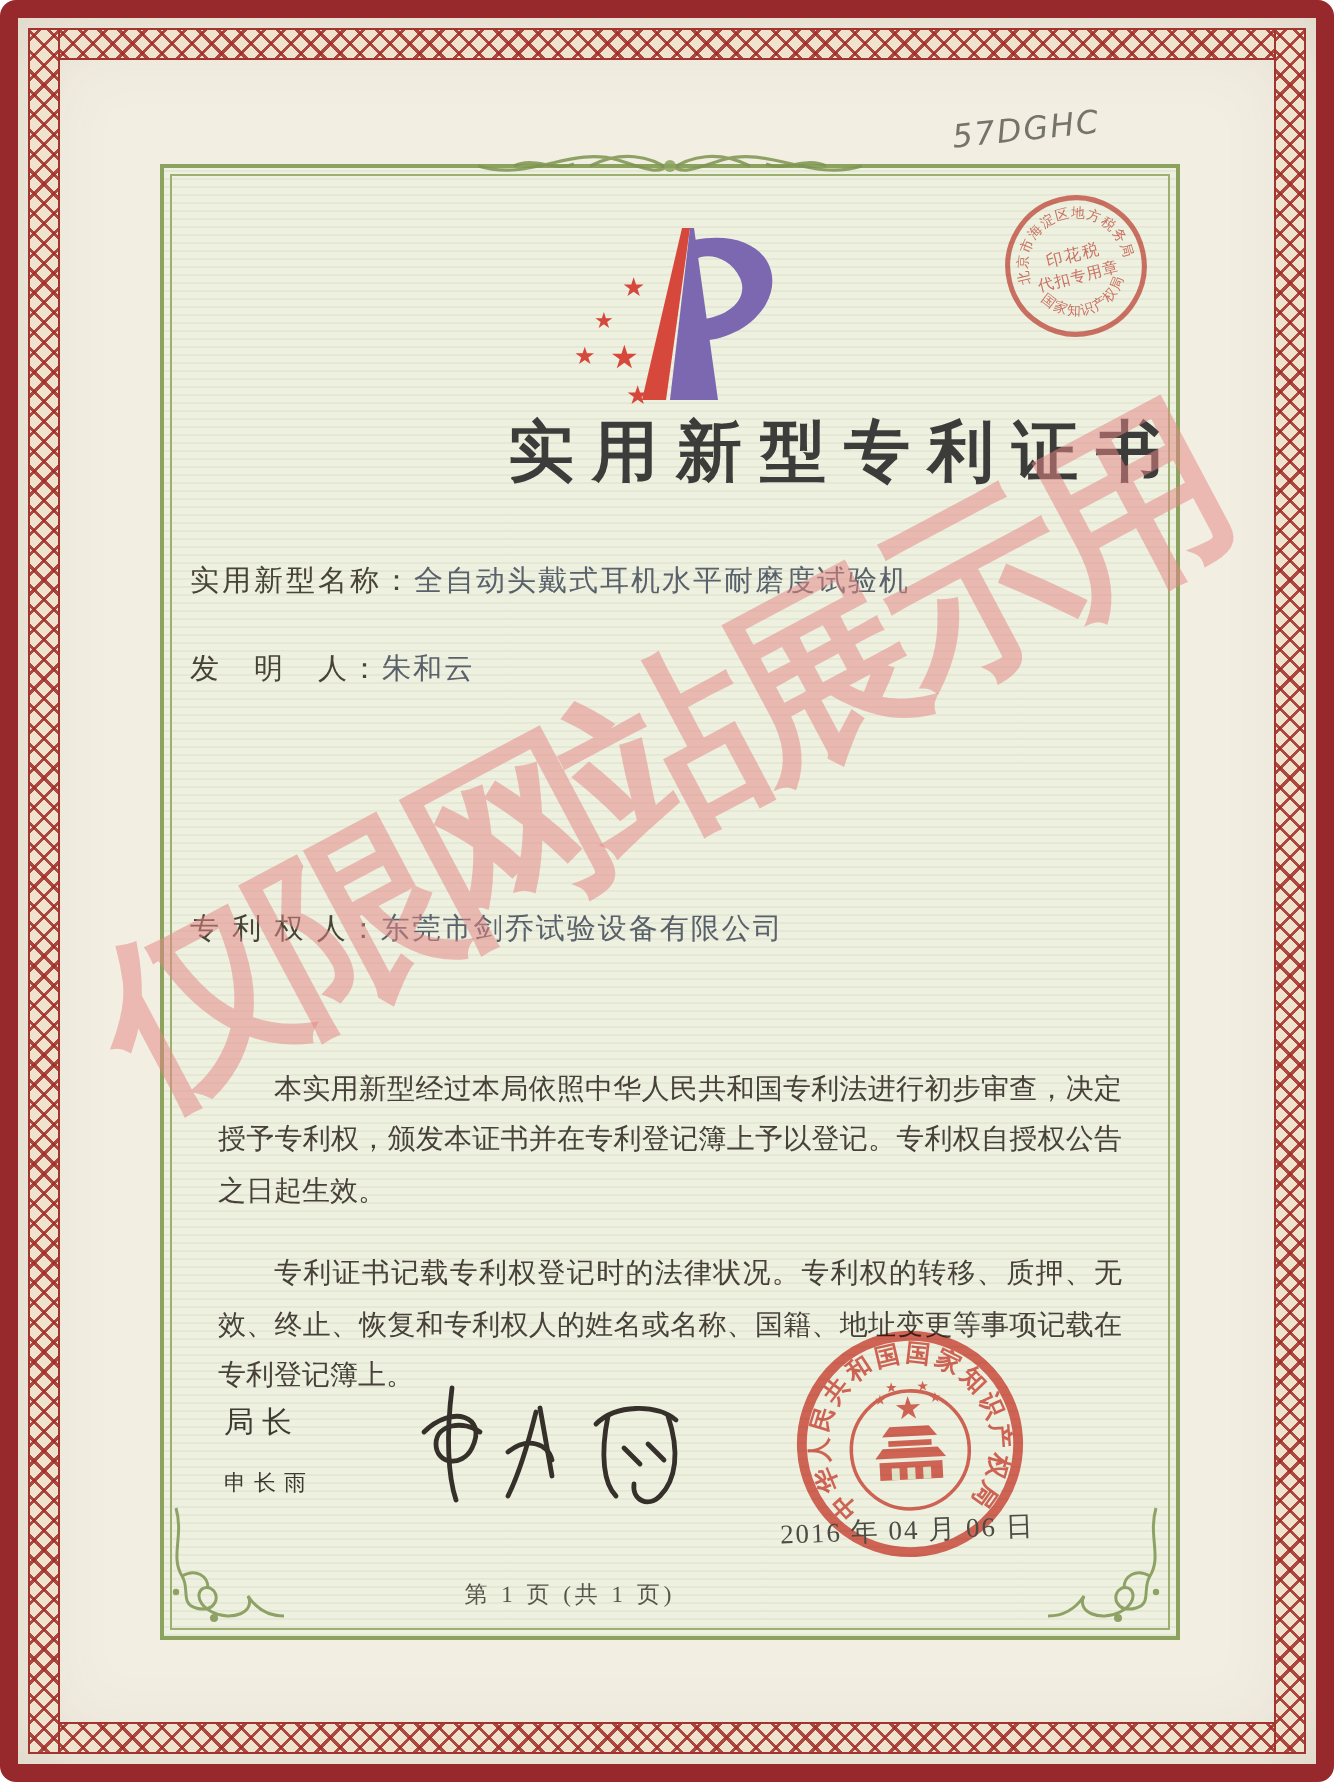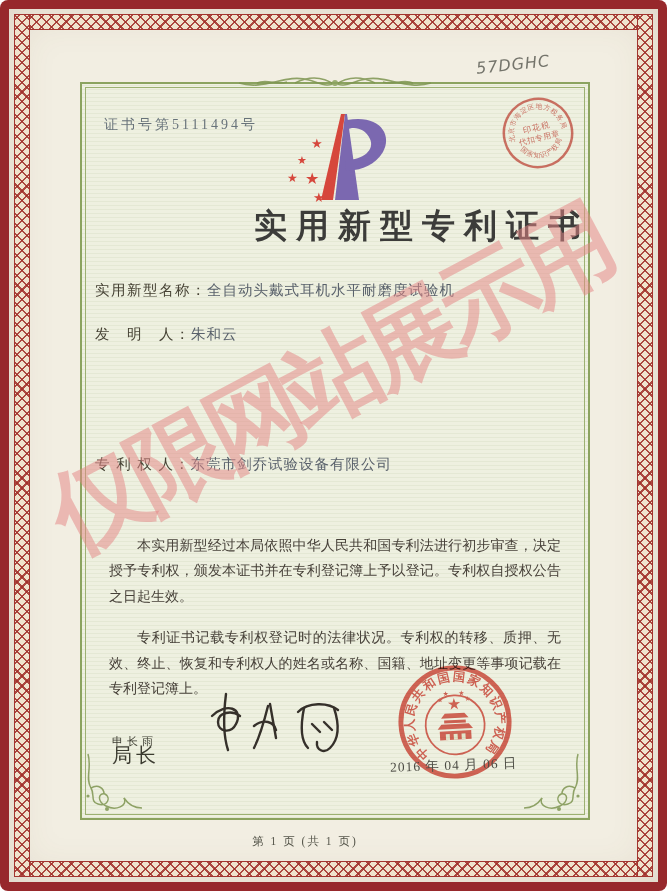--- a/index.html
+++ b/index.html
@@ -43,38 +43,38 @@
   .field .lbl{color:#474335;letter-spacing:1.5px;}
   .field .val{color:#59616b;letter-spacing:1px;}
   .f0{top:281px}.f1{top:325px}.f2{top:368px}.f3{top:411px}.f4{top:455px}.f5{top:497px}
 
   .body-text{
     position:absolute;left:93px;top:517px;width:484px;
     font-size:14px;line-height:25.4px;color:#474139;text-align:justify;
   }
   .body-text p{margin:16px;text-indent:2em;}
 
-  .sig-title{position:absolute;left:112px;top:702px;font-size:20px;letter-spacing:4px;color:#3b3b30;margin-top:40px;}
+  .sig-title{position:absolute;left:112px;top:702px;font-size:15px;letter-spacing:4px;color:#3b3b30;}
   .sig-name{position:absolute;left:112px;top:734px;font-size:11px;letter-spacing:4px;color:#3b3b30;}
   .sig-script{position:absolute;left:196px;top:680px;width:165px;height:88px;}
 
   .seal-main{position:absolute;left:396px;top:663px;width:118px;height:118px;
     mix-blend-mode:multiply;transform:rotate(-3deg);}
   .seal-date{
     position:absolute;left:390px;top:756px;width:160px;font-size:13.5px;
     color:#4c4c44;letter-spacing:1px;transform:rotate(-2deg);white-space:nowrap;
   }
   .seal-tax{position:absolute;left:499px;top:94px;width:78px;height:78px;
     mix-blend-mode:multiply;transform:rotate(-14deg);}
   .annotation{
     position:absolute;left:476px;top:55px;font-size:16px;color:#74746b;
     font-family:"DejaVu Sans",sans-serif;font-style:italic;transform:rotate(-6deg);letter-spacing:1px;
   }
-  .footer{position:absolute;left:80px;top:834px;width:410px;text-align:center;
-    font-size:11.5px;letter-spacing:2px;color:#55554a;margin-left:20px;}
+  .footer{position:absolute;left:80px;top:790px;width:410px;text-align:center;
+    font-size:11.5px;letter-spacing:2px;color:#55554a;}
 
   .watermark{
     position:absolute;left:-40px;top:330px;width:740px;text-align:center;
     font-size:96px;font-weight:bold;letter-spacing:-8px;line-height:100px;
     color:rgba(228,134,134,.52);transform:rotate(-28deg);
     pointer-events:none;white-space:nowrap;
   }
   .flourish{position:absolute;pointer-events:none;}
   .fl-topcenter{left:237px;top:70px;}
   .fl-bl{left:82px;top:752px;}
@@ -116,21 +116,20 @@
   <svg class="flourish fl-br" width="62" height="62" viewBox="0 0 62 62">
     <g stroke="#7e9551" fill="none" stroke-width="1.5" opacity="0.85">
       <path d="M6,2 C10,16 3,26 9,36 C13,42 8,50 16,52 C26,55 29,45 23,42 C17,40 14,49 24,54 C34,59 46,54 42,46"></path>
       <path d="M42,46 C46,52 52,56 60,56"></path>
       <path d="M9,36 C16,32 22,36 22,42"></path>
       <circle cx="25" cy="57" r="2" fill="#7e9551" stroke="none"></circle>
       <circle cx="6" cy="44" r="1.6" fill="#7e9551" stroke="none"></circle>
     </g>
   </svg>
 
-  <div class="cert-no">证书号第5111494号</div>
 
   <svg class="logo" viewBox="0 0 112 100">
     <polygon points="58,6 62,6 50,92 38,92" fill="#d6473c"></polygon>
     <polygon points="62,6 64,6 76,92 52,92" fill="#7b68b0"></polygon>
     <path d="M64,12 C96,6 110,26 100,44 C92,58 74,64 62,62 L63,52 C80,52 92,42 87,31 C82,20 70,18 64,22 Z" fill="#7b68b0"></path>
     <g fill="#d6473c" font-family="'DejaVu Sans',sans-serif">
       <text x="28" y="40" font-size="13">★</text>
       <text x="14" y="56" font-size="11">★</text>
       <text x="4" y="74" font-size="12">★</text>
       <text x="22" y="76" font-size="16">★</text>

